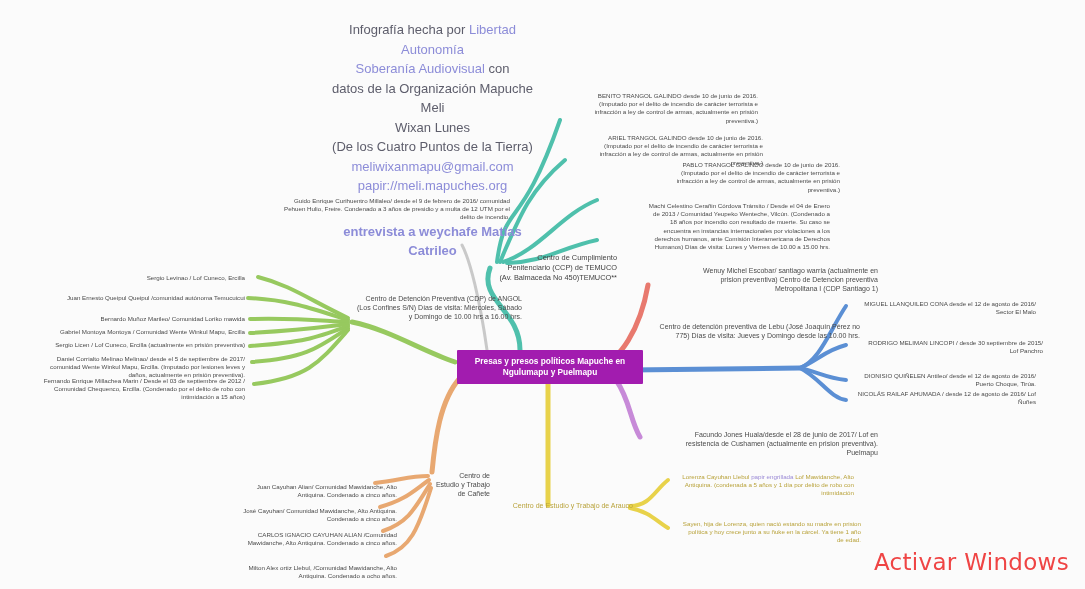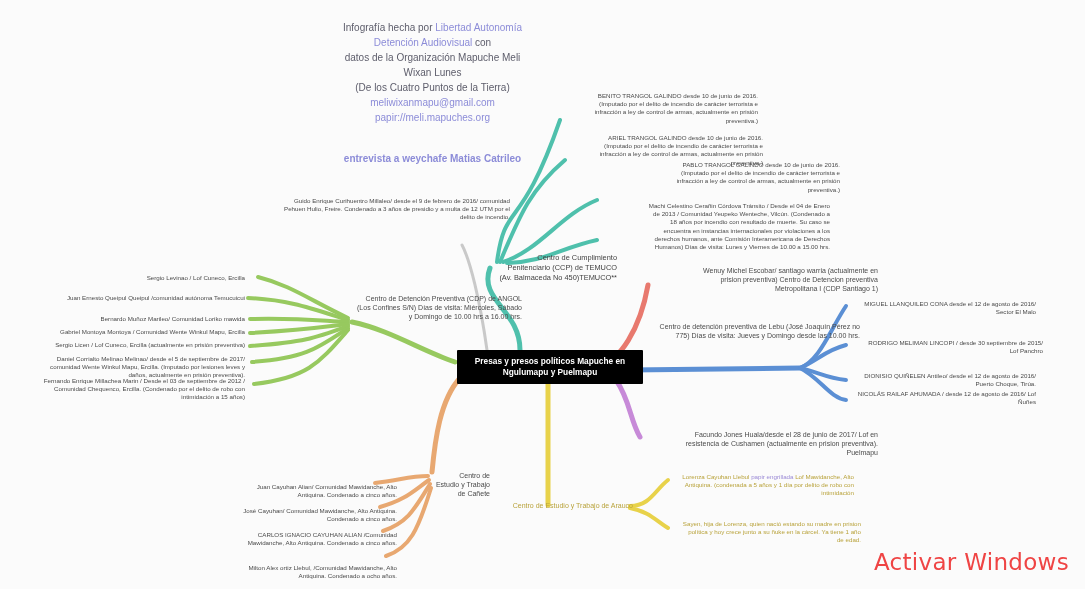--- a/index.html
+++ b/index.html
@@ -37,41 +37,41 @@
   }
   .t-left   { text-align: right; }
   .t-right  { text-align: right; }
 
   .credits {
     position: absolute;
     left: 330px;
     top: 20px;
     width: 205px;
     text-align: center;
-    font-size: 10px;
+    font-size: 13px;
     line-height: 1.5;
     color: #5d5d6b;
   }
   .credits .hl { color: #8c8cd8; }
   .credits .lnk { color: #8c8cd8; }
   .credits .interview {
     margin-top: 26px;
     color: #8c8cd8;
     display: block;
     font-weight: bold;
   }
 
   .center-node {
     position: absolute;
     left: 457px;
     top: 350px;
     width: 186px;
     padding: 6px 8px;
     box-sizing: border-box;
-    background: #000000;
+    background: #a21caf;
     color: #ffffff;
     font-size: 8.3px;
     font-weight: bold;
     text-align: center;
     line-height: 1.35;
     border-radius: 1px;
   }
 
   .n-sm  { font-size: 6.2px; }
   .n-md  { font-size: 7.0px; }
@@ -136,21 +136,21 @@
     <path d="M348 320 C310 308 290 300 248 298" stroke="#97c95f" stroke-width="4" fill="none" stroke-linecap="round"></path>
     <path d="M348 322 C312 320 300 318 250 319" stroke="#97c95f" stroke-width="4" fill="none" stroke-linecap="round"></path>
     <path d="M348 324 C315 328 305 330 250 333" stroke="#97c95f" stroke-width="4" fill="none" stroke-linecap="round"></path>
     <path d="M348 326 C315 338 305 342 250 346" stroke="#97c95f" stroke-width="4" fill="none" stroke-linecap="round"></path>
     <path d="M348 328 C318 348 306 358 252 362" stroke="#97c95f" stroke-width="4" fill="none" stroke-linecap="round"></path>
     <path d="M348 330 C320 362 308 378 254 384" stroke="#97c95f" stroke-width="4" fill="none" stroke-linecap="round"></path>
   </svg>
 
   <div class="credits">
     <span>Infografía hecha por </span><span class="hl">Libertad Autonomía</span><br>
-    <span class="hl">Detención Audiovisual</span><span> con</span><br>
+    <span class="hl">Soberanía Audiovisual</span><span> con</span><br>
     <span>datos de la Organización Mapuche Meli</span><br>
     <span>Wixan Lunes</span><br>
     <span>(De los Cuatro Puntos de la Tierra)</span><br>
     <span class="lnk">meliwixanmapu@gmail.com</span><br>
     <span class="lnk">papir://meli.mapuches.org</span>
     <span class="interview">entrevista a weychafe Matias Catrileo</span>
   </div>
 
   <div class="center-node">Presas y presos políticos Mapuche en Ngulumapu y Puelmapu</div>
 

